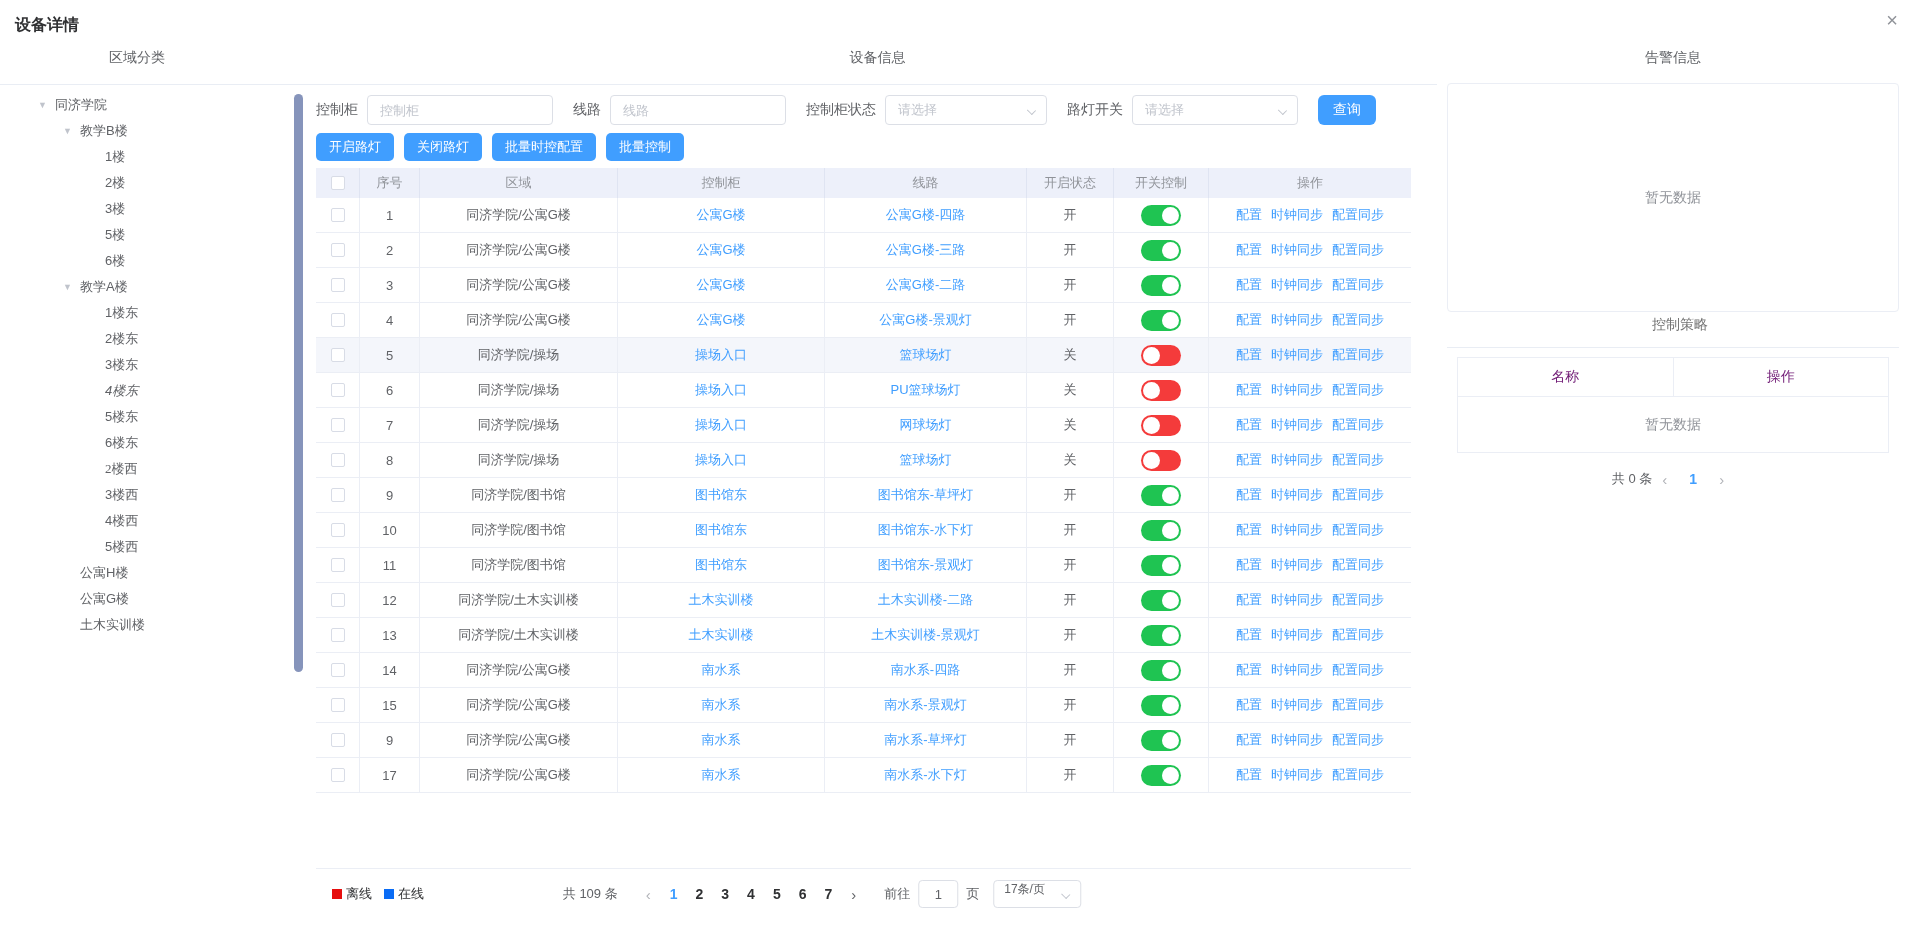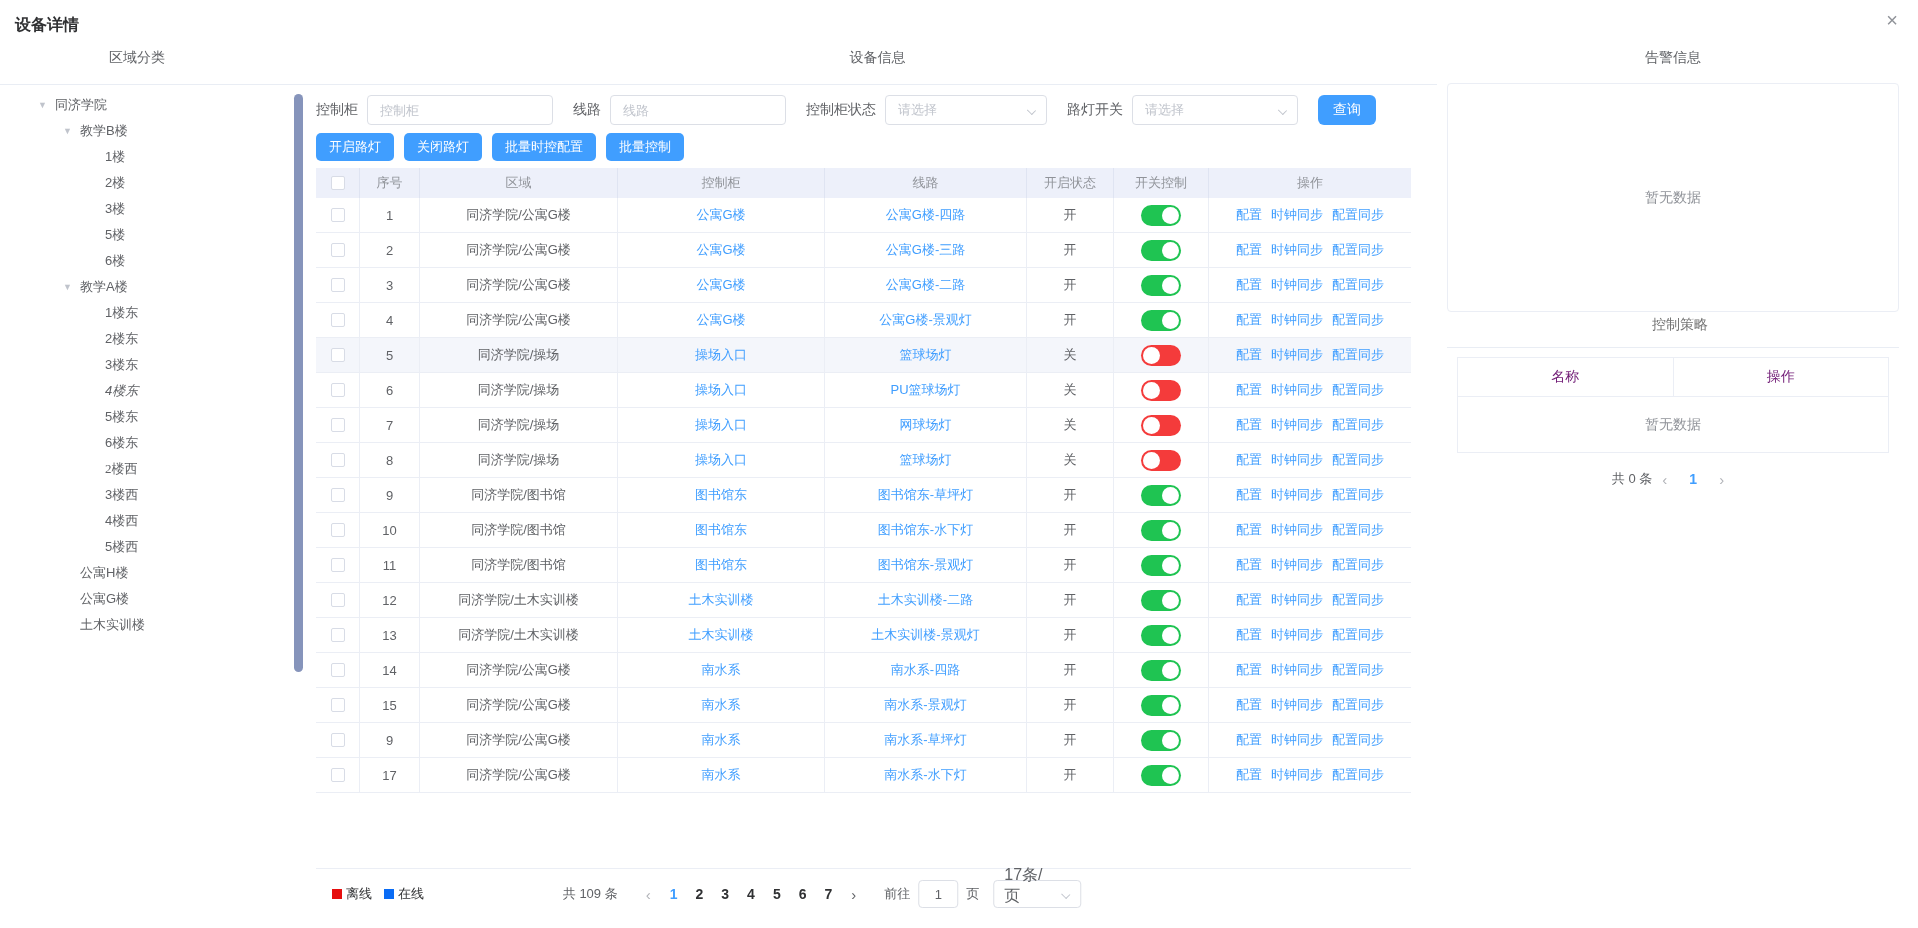--- a/index.html
+++ b/index.html
@@ -64,21 +64,21 @@
   .sq { width:10px; height:10px; display:inline-block; margin-right:4px; }
   .pager { position:absolute; left:50%; top:0; transform:translateX(-58%); height:32px; display:flex; align-items:center; font-size:13px; color:#606266; }
   .pager-total { margin-right:18px; }
   .pg-arrow { font-size:15px; margin:0 10px; cursor:pointer; }
   .pg-arrow.lt { color:#b1b3b8; } .pg-arrow.gt { color:#606266; }
   .pg-num { font-size:14px; font-weight:700; color:#303133; margin:0 9px; cursor:pointer; }
   .pg-num.active { color:#409EFF; }
   .goto-label { margin-left:18px; margin-right:8px; }
   .goto-input { width:40px; height:28px; border:1px solid #dcdfe6; border-radius:4px; text-align:center; font-size:13px; color:#606266; outline:none; }
   .goto-suffix { margin:0 14px 0 8px; }
-  .size-select { width:88px; height:28px; border:1px solid #dcdfe6; border-radius:4px; position:relative; display:flex; align-items:flex-end; padding:0 24px 0 10px; font-size:16px; color:#606266; cursor:pointer; }
+  .size-select { width:88px; height:28px; border:1px solid #dcdfe6; border-radius:4px; position:relative; display:flex; align-items:flex-start; padding:0 24px 0 10px; font-size:12px; color:#606266; cursor:pointer; }
   .size-select .chev { top:10px; }
 
   
   .right-panel { position:absolute; left:1447px; top:0; width:452px; height:928px; }
   .alarm-box { position:absolute; left:0; top:83px; width:452px; height:229px; border:1px solid #ebeef5; border-radius:4px; display:flex; align-items:center; justify-content:center; font-size:14px; color:#909399; }
   .strategy-head { position:absolute; left:7px; top:316px; width:452px; text-align:center; font-size:14px; color:#737373; }
   .strategy-divider { position:absolute; left:0; top:347px; width:452px; height:1px; background:#e9edf4; }
   .st-table { position:absolute; left:10px; top:357px; width:432px; }
   .st-headrow { display:flex; border:1px solid #ebeef5; height:40px; }
   .st-th { flex:1; display:flex; align-items:center; justify-content:center; font-size:14px; color:#701a75; }

